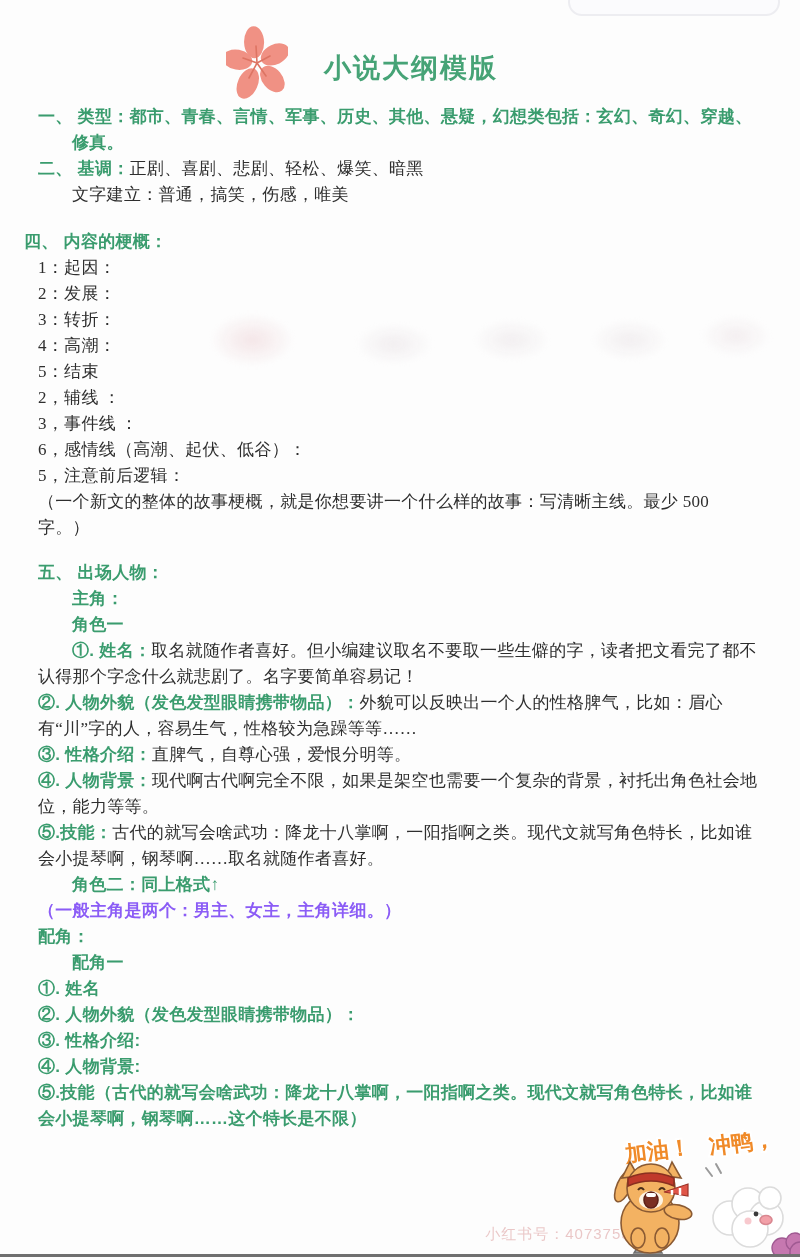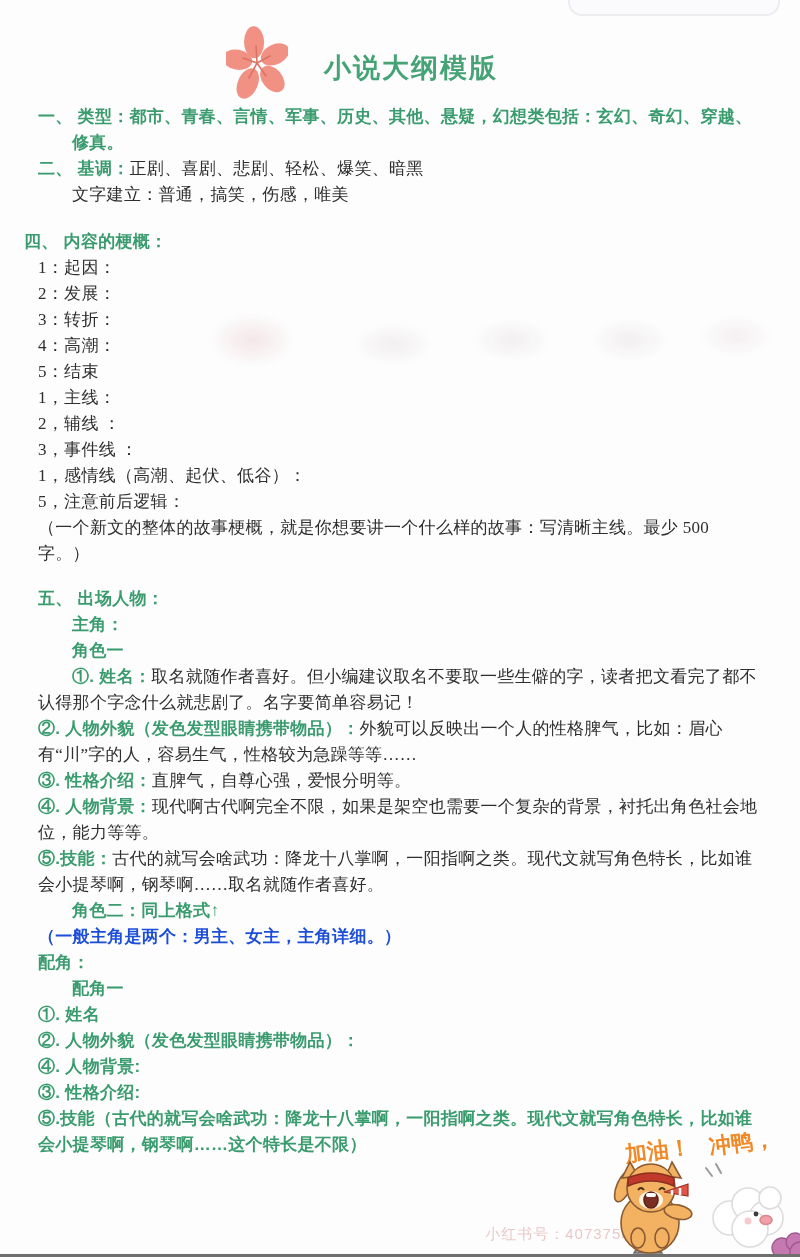--- a/index.html
+++ b/index.html
@@ -33,21 +33,21 @@
   .line.hang{margin-left:72px;text-indent:-34px;}
   .line.sub{margin-left:72px;}
   .line.first{text-indent:34px;}
   .gap-md{margin-top:21px;margin-left:24px;}
   .gap-lg{margin-top:19px;}
   .seg-green{
     color:#3a9c6e;font-weight:700;
     font-family:"Liberation Sans", sans-serif;
   }
   .seg-red{
-    color:#1d4ed8;font-weight:700;
+    color:#8b5cf6;font-weight:700;
     font-family:"Liberation Sans", sans-serif;
   }
   .seg-black{color:#2e2e2e;}
   
   .mid-watermark{
     position:absolute;left:205px;top:300px;width:590px;height:80px;
     z-index:1;pointer-events:none;
     background:
       radial-gradient(ellipse 60px 38px at 8% 50%, rgba(243,228,230,0.95), transparent 70%),
       radial-gradient(ellipse 55px 30px at 32% 55%, rgba(240,236,238,0.9), transparent 70%),
@@ -102,42 +102,41 @@
 <div class="doc">
     <p class="line hang"><span class="seg-green">一、 类型：都市、青春、言情、军事、历史、其他、悬疑，幻想类包括：玄幻、奇幻、穿越、修真。</span></p>
     <p class="line hang"><span class="seg-green">二、 基调：</span><span class="seg-black">正剧、喜剧、悲剧、轻松、爆笑、暗黑</span></p>
     <p class="line sub"><span class="seg-black">文字建立：普通，搞笑，伤感，唯美</span></p>
     <p class="line  gap-md"><span class="seg-green">四、 内容的梗概：</span></p>
     <p class="line"><span class="seg-black">1：起因：</span></p>
     <p class="line"><span class="seg-black">2：发展：</span></p>
     <p class="line"><span class="seg-black">3：转折：</span></p>
     <p class="line"><span class="seg-black">4：高潮：</span></p>
     <p class="line"><span class="seg-black">5：结束</span></p>
-    <p class="line"><span class="seg-black">1，主线：</span></p>
     <p class="line"><span class="seg-black">2，辅线 ：</span></p>
     <p class="line"><span class="seg-black">3，事件线 ：</span></p>
-    <p class="line"><span class="seg-black">1，感情线（高潮、起伏、低谷）：</span></p>
+    <p class="line"><span class="seg-black">6，感情线（高潮、起伏、低谷）：</span></p>
     <p class="line"><span class="seg-black">5，注意前后逻辑：</span></p>
     <p class="line"><span class="seg-black">（一个新文的整体的故事梗概，就是你想要讲一个什么样的故事：写清晰主线。最少 500 字。）</span></p>
     <p class="line  gap-lg"><span class="seg-green">五、 出场人物：</span></p>
     <p class="line sub"><span class="seg-green">主角：</span></p>
     <p class="line sub"><span class="seg-green">角色一</span></p>
     <p class="line first"><span class="seg-green">①. 姓名：</span><span class="seg-black">取名就随作者喜好。但小编建议取名不要取一些生僻的字，读者把文看完了都不认得那个字念什么就悲剧了。名字要简单容易记！</span></p>
     <p class="line"><span class="seg-green">②. 人物外貌（发色发型眼睛携带物品）：</span><span class="seg-black">外貌可以反映出一个人的性格脾气，比如：眉心有“川”字的人，容易生气，性格较为急躁等等……</span></p>
     <p class="line"><span class="seg-green">③. 性格介绍：</span><span class="seg-black">直脾气，自尊心强，爱恨分明等。</span></p>
     <p class="line"><span class="seg-green">④. 人物背景：</span><span class="seg-black">现代啊古代啊完全不限，如果是架空也需要一个复杂的背景，衬托出角色社会地位，能力等等。</span></p>
     <p class="line"><span class="seg-green">⑤.技能：</span><span class="seg-black">古代的就写会啥武功：降龙十八掌啊，一阳指啊之类。现代文就写角色特长，比如谁会小提琴啊，钢琴啊……取名就随作者喜好。</span></p>
     <p class="line sub"><span class="seg-green">角色二：同上格式↑</span></p>
     <p class="line"><span class="seg-red">（一般主角是两个：男主、女主，主角详细。）</span></p>
     <p class="line"><span class="seg-green">配角：</span></p>
     <p class="line sub"><span class="seg-green">配角一</span></p>
     <p class="line"><span class="seg-green">①. 姓名</span></p>
     <p class="line"><span class="seg-green">②. 人物外貌（发色发型眼睛携带物品）：</span></p>
+    <p class="line"><span class="seg-green">③. 性格介绍:</span></p>
     <p class="line"><span class="seg-green">④. 人物背景:</span></p>
-    <p class="line"><span class="seg-green">③. 性格介绍:</span></p>
     <p class="line"><span class="seg-green">⑤.技能（古代的就写会啥武功：降龙十八掌啊，一阳指啊之类。现代文就写角色特长，比如谁会小提琴啊，钢琴啊……这个特长是不限）</span></p>
   </div>
 
 <div class="footer-watermark">小红书号：40737555</div>
 
 <span class="mascots">
   <svg width="262" height="128" viewBox="0 0 262 128">
 
     <g font-family="Liberation Sans, sans-serif" font-weight="bold" font-size="22" fill="#f08a28" stroke="#ffffff" stroke-width="4" paint-order="stroke">
       <text x="88" y="36" transform="rotate(-7 88 36)">加油！</text>

